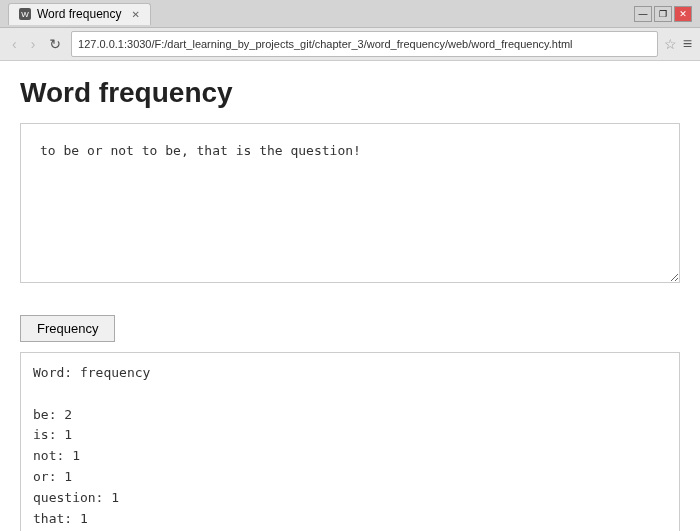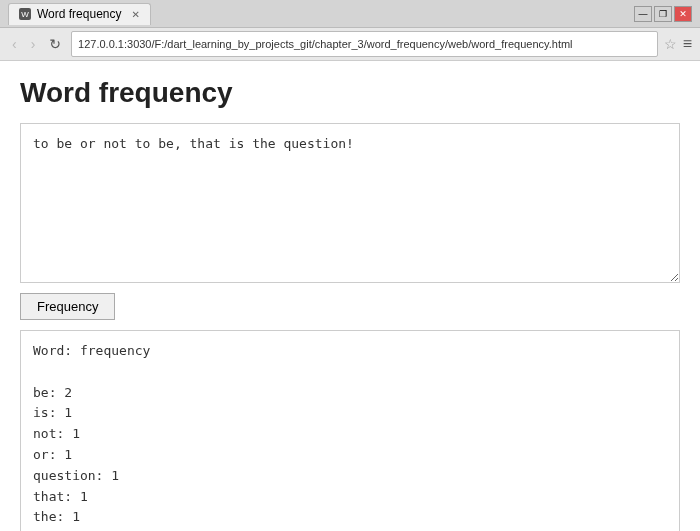--- a/index.html
+++ b/index.html
@@ -141,33 +141,33 @@
       font-weight: bold;
       color: #222;
       margin-bottom: 14px;
       font-family: Arial, sans-serif;
     }
 
     .text-input-area {
       width: 100%;
       height: 160px;
       border: 1px solid #ccc;
-      padding: 12px;
+      padding: 19px;
       font-family: monospace;
       font-size: 13px;
       color: #333;
       resize: both;
       outline: none;
       background: white;
     }
 
     .button-row {
       display: flex;
       gap: 0;
-      margin-top: 6px;
+      margin-top: 28px;
       margin-bottom: 10px;
     }
 
     .btn {
       padding: 5px 16px;
       font-size: 13px;
       border: 1px solid #aaa;
       background: #f0f0f0;
       cursor: pointer;
       font-family: Arial, sans-serif;

